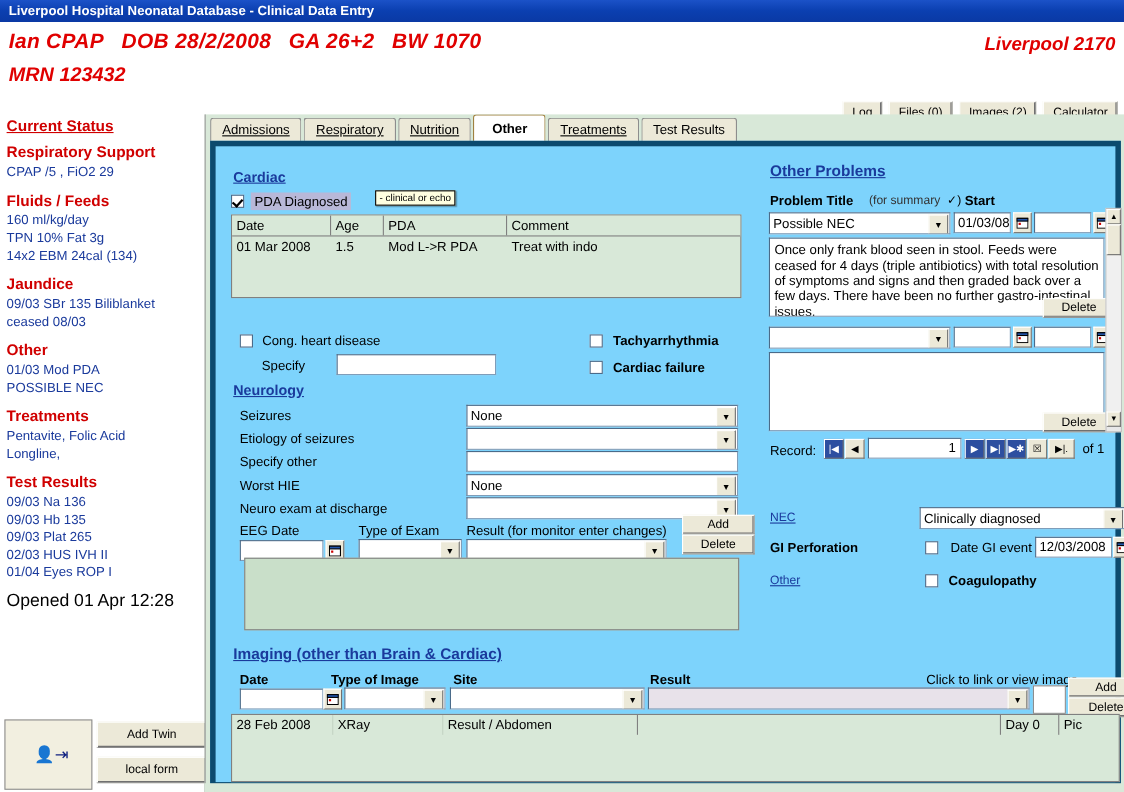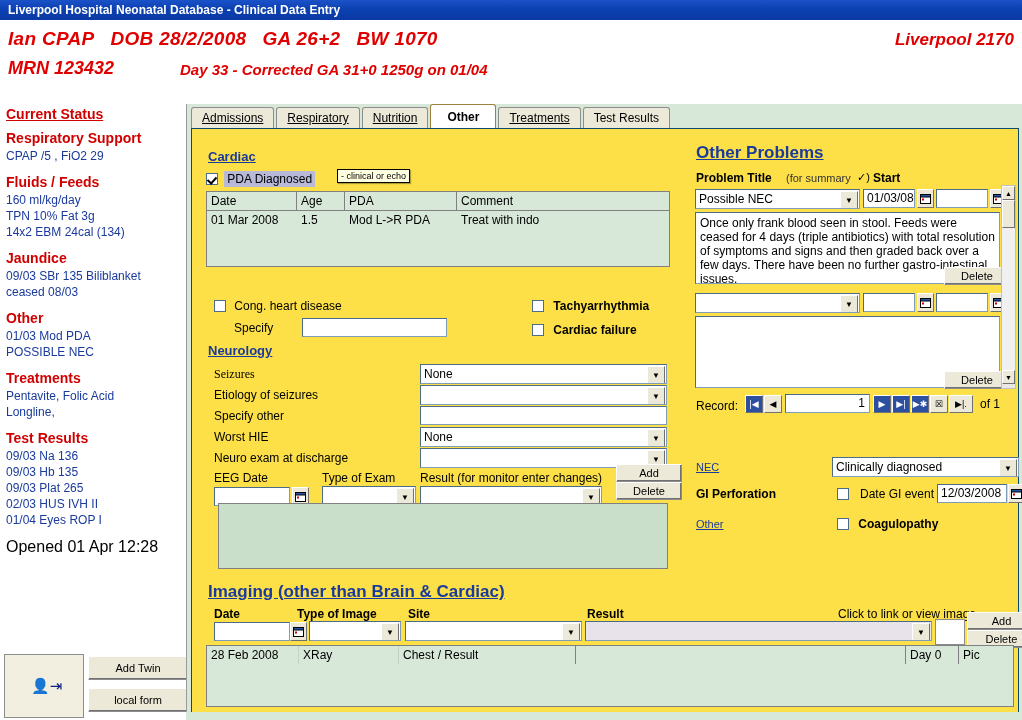--- a/index.html
+++ b/index.html
@@ -82,26 +82,26 @@
     border-radius:3px 3px 0 0;
   }
   .tab u{text-decoration:underline;}
   .tab.active{
     background:#fff;border:1px solid #a08040;border-bottom:none;font-weight:bold;
     padding:5px 16px 6px 16px;position:relative;top:1px;color:#000;
   }
 
   .content{
     position:absolute;left:4px;top:24px;width:828px;height:588px;
-    background:#fde047;border:1px solid #0c4a6e;box-sizing:border-box;
+    background:#7dd3fc;border:5px solid #0c4a6e;box-sizing:border-box;
   }
 
   
   .lbl{font-size:12px;color:#000;}
-  .lnk{color:#1a3a9c;text-decoration:underline;font-weight:bold;font-size:17px;}
+  .lnk{color:#1a3a9c;text-decoration:underline;font-weight:bold;font-size:14px;}
   .lnk2{color:#1a3a9c;text-decoration:underline;font-size:11px;font-weight:normal;}
   .sect{color:#1a3a9c;text-decoration:underline;font-weight:bold;font-size:13px;}
   .inp{
     background:#fff;border:1px solid #7f9db9;border-top-color:#4a6b8a;border-left-color:#4a6b8a;
     font-size:12px;padding:1px 3px;box-sizing:border-box;height:19px;font-family:"Liberation Sans",sans-serif;
   }
   .combo{
     background:#fff;border:1px solid #7f9db9;border-top-color:#4a6b8a;border-left-color:#4a6b8a;
     height:20px;box-sizing:border-box;position:relative;font-size:12px;
     padding:2px 18px 0 3px;overflow:hidden;white-space:nowrap;
@@ -169,23 +169,28 @@
   <div class="titlebar">
     <span>Liverpool Hospital  Neonatal Database  -  Clinical Data Entry</span>
   </div>
 
   <div class="banner">
     <div class="line1">
       <span>Ian CPAP</span><span class="sp"></span><span>DOB 28/2/2008</span><span class="sp"></span><span>GA 26+2</span><span class="sp"></span><span>BW 1070</span>
     </div>
     <div class="hosp">Liverpool  2170</div>
     <div class="mrn">MRN 123432</div>
-    <div class="day">Day 33 - Corrected GA 31+0    1250g on 01/04</div>
     <div class="attention">ATTENTION: Brain scan overdue:</div>
 
+    <div class="topbtns">
+      <div class="btn">Log</div>
+      <div class="btn">Files (0)</div>
+      <div class="btn">Images (2)</div>
+      <div class="btn">Calculator</div>
+    </div>
   </div>
 
   <div class="sidebar">
     <div class="sb-h u" style="margin-top:2px;">Current Status</div>
 
     <div style="height:6px;"></div>
     <div class="sb-h">Respiratory Support</div>
     <div class="sb-line">CPAP /5 , FiO2 29</div>
 
     <div class="sb-gap"></div>
@@ -276,21 +281,21 @@
         <span class="chk"></span>
         <span style="margin-left:6px;font-weight:bold;">Tachyarrhythmia</span>
       </div>
       <div class="abs" style="left:340px;top:194px;">
         <span class="chk"></span>
         <span style="margin-left:6px;font-weight:bold;">Cardiac failure</span>
       </div>
 
       <div class="abs sect" style="left:16px;top:214px;">Neurology</div>
 
-      <div class="abs lbl" style="left:22px;top:238px;font-family:Liberation Serif, serif;">Seizures</div>
+      <div class="abs lbl" style="left:22px;top:238px;">Seizures</div>
       <div class="abs combo" style="left:228px;top:235px;width:247px;">
         <span>None</span>
         <span class="ar">▼</span>
       </div>
 
       <div class="abs lbl" style="left:22px;top:259px;">Etiology of seizures</div>
       <div class="abs combo" style="left:228px;top:256px;width:247px;">
         <span></span>
         <span class="ar">▼</span>
       </div>
@@ -469,21 +474,21 @@
         <span class="ar">▼</span>
       </div>
       <div class="abs" style="left:743px;top:490px;width:28px;height:24px;background:#fff;border:1px solid #8d8d8d;"></div>
       <div class="abs smallbtn" style="left:775px;top:483px;width:55px;">Add</div>
       <div class="abs smallbtn" style="left:775px;top:501px;width:55px;">Delete</div>
 
       <div class="abs grid" style="left:14px;top:516px;width:808px;height:62px;">
         <div class="row">
           <div style="width:92px;">28 Feb 2008</div>
           <div style="width:100px;">XRay</div>
-          <div style="width:177px;border-right:1px solid #808080;">Chest / Result</div>
+          <div style="width:177px;border-right:1px solid #808080;">Result / Abdomen</div>
           <div style="width:330px;border-right:1px solid #808080;"></div>
           <div style="width:53px;border-right:1px solid #808080;">Day 0</div>
           <div style="width:50px;border-right:none;">Pic</div>
         </div>
       </div>
 
     </div>
   </div>
 
   <div class="bottombar"></div>

